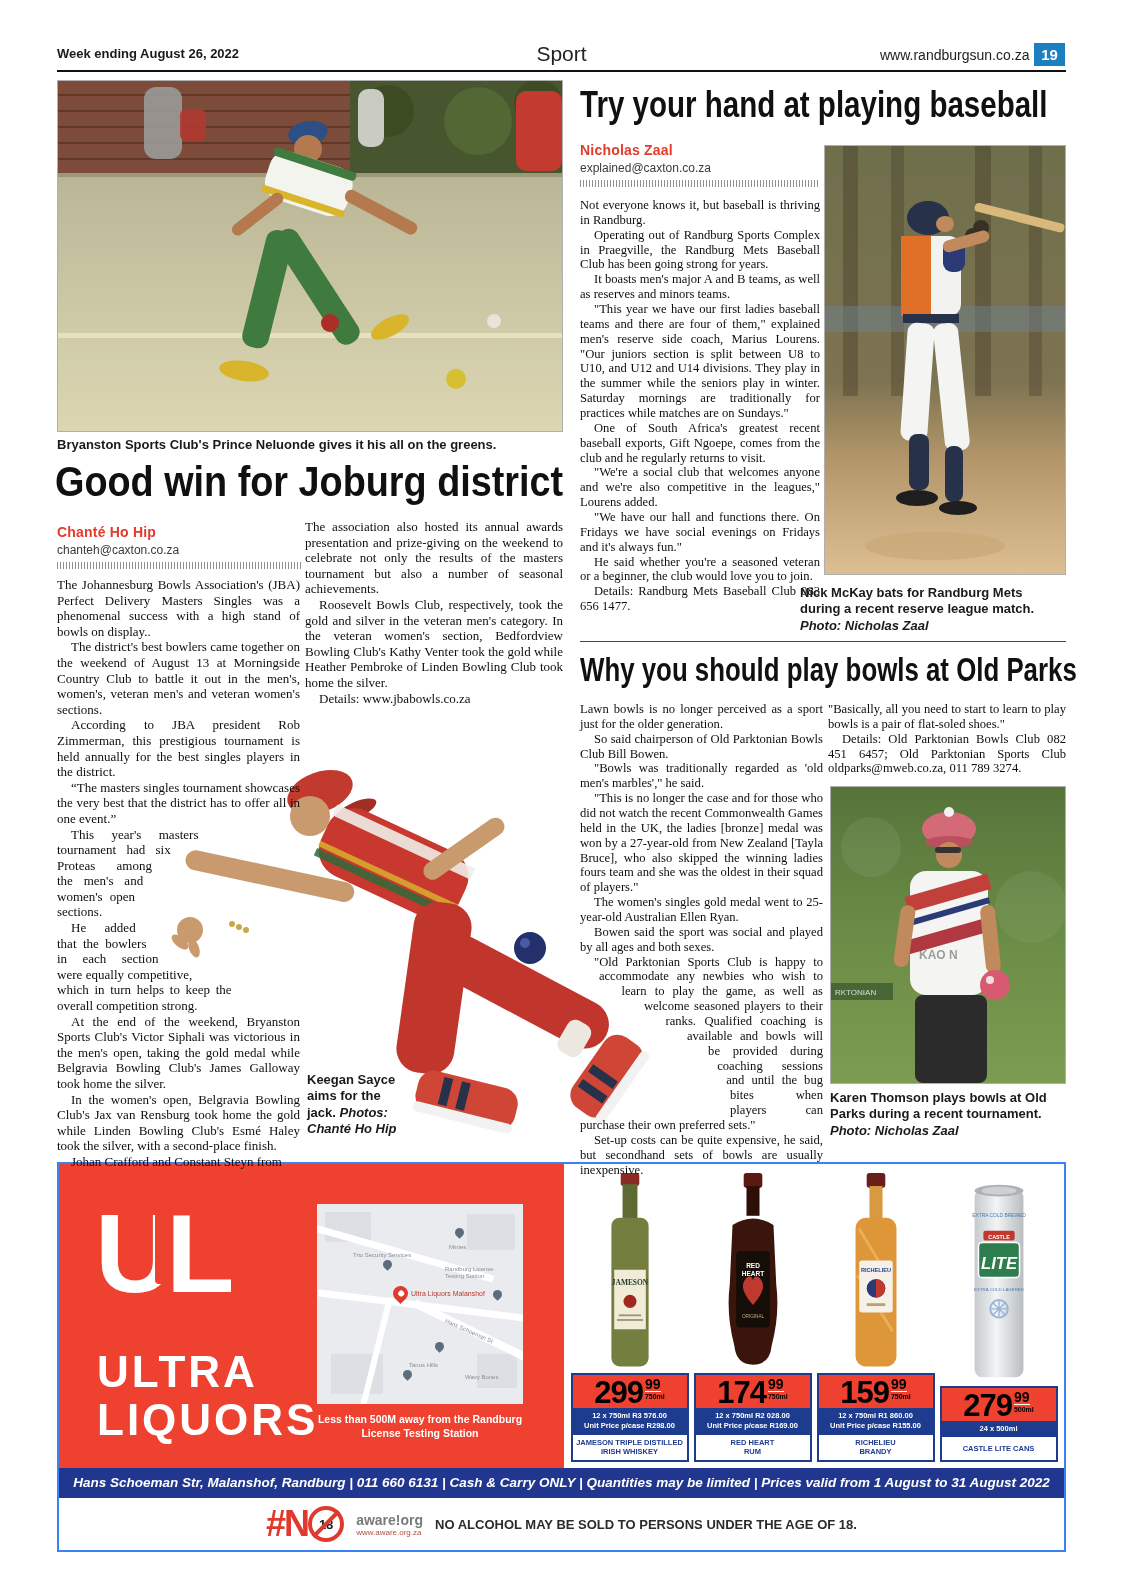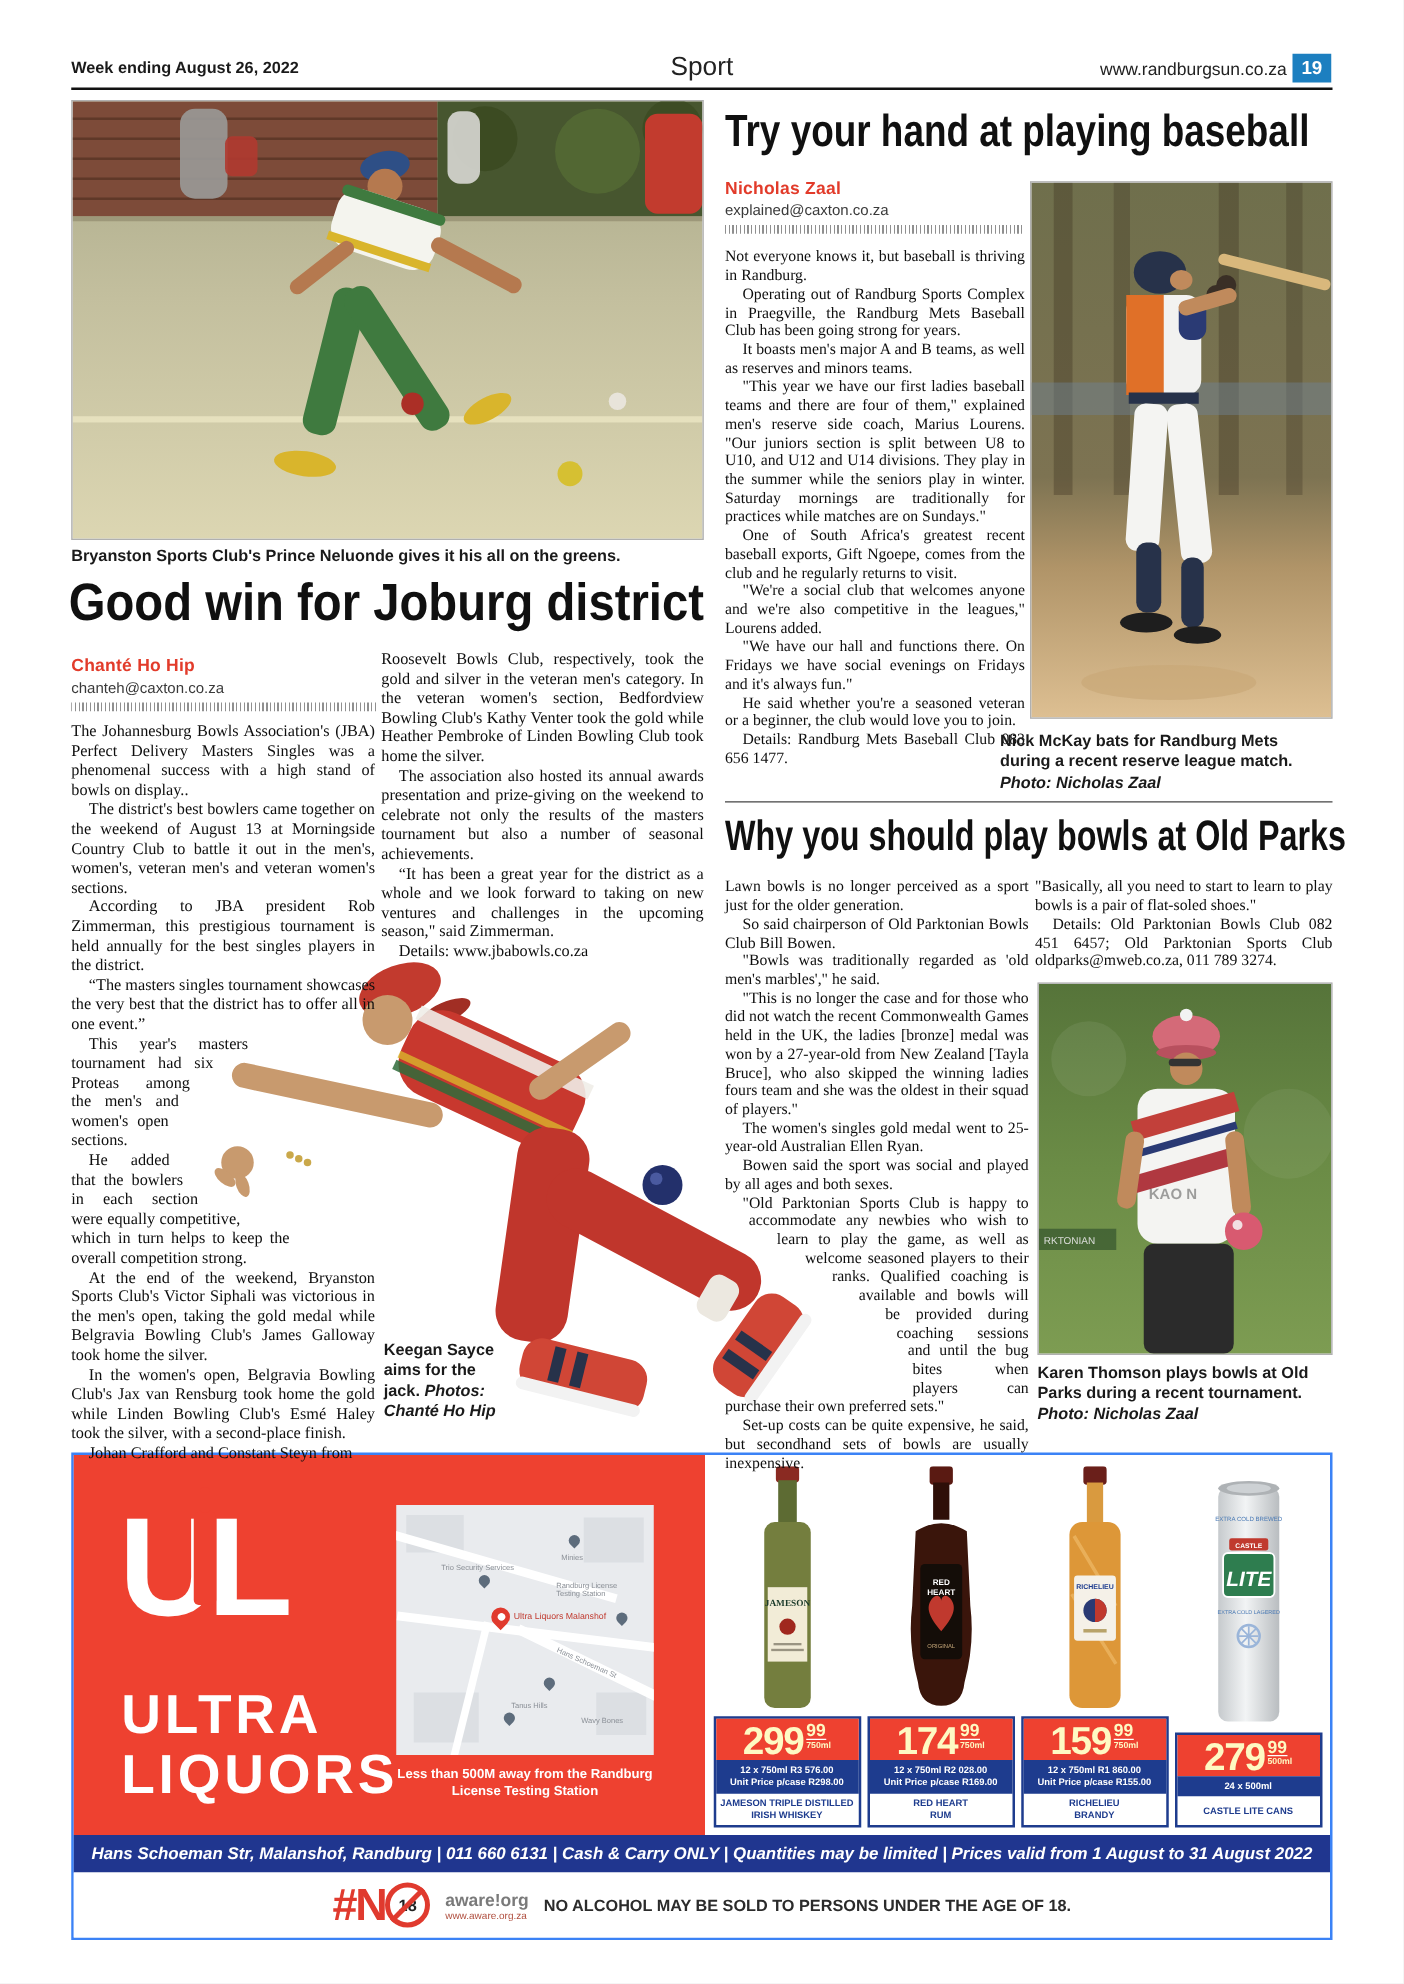--- a/index.html
+++ b/index.html
@@ -46,21 +46,21 @@
   .mpinlabel{position:absolute;font:400 7px "Liberation Sans",sans-serif;color:#c0392e;}
   .pin{position:absolute;width:15px;height:15px;background:#e03a2e;border-radius:50% 50% 50% 0;transform:rotate(-45deg);}
   .pin:after{content:"";position:absolute;left:4.5px;top:4.5px;width:6px;height:6px;background:#fff;border-radius:50%;}
   .gpin{position:absolute;width:9px;height:9px;background:#5d6c7c;border-radius:50% 50% 50% 0;transform:rotate(-45deg);}
   .map-cap{position:absolute;left:258px;top:248px;width:206px;text-align:center;
            font:700 10.5px/1.35 "Liberation Sans",sans-serif;color:#fff;}
   .products{position:absolute;left:505px;top:0;width:500px;height:304px;background:#fff;
             display:flex;justify-content:space-around;align-items:flex-end;padding:0 4px;box-sizing:border-box;}
   .prod{display:flex;flex-direction:column;align-items:center;justify-content:flex-end;height:100%;padding-bottom:6px;}
   .pcard{width:118px;border:2px solid #1e3c8e;background:#fff;box-sizing:border-box;}
-  .pc-red{background:#ee4130;color:#fef9c3;text-align:center;padding:2px 0 0;display:flex;justify-content:center;align-items:flex-start;}
+  .pc-red{background:#ee4130;color:#000000;text-align:center;padding:2px 0 0;display:flex;justify-content:center;align-items:flex-start;}
   .pc-big{font:800 31px/1 "Liberation Sans",sans-serif;letter-spacing:-1px;}
   .pc-sup{display:flex;flex-direction:column;align-items:flex-start;margin-left:2px;}
   .pc-cents{font:800 14px/1 "Liberation Sans",sans-serif;border-bottom:1px solid #fff;}
   .pc-size{font:700 7px/1.4 "Liberation Sans",sans-serif;}
   .pc-blue{background:#1e3c8e;color:#fff;text-align:center;font:700 7.5px/1.35 "Liberation Sans",sans-serif;padding:3px 1px;}
   .pc-name{color:#1e3c8e;text-align:center;font:700 7.5px/1.3 "Liberation Sans",sans-serif;padding:3px 2px;min-height:17px;
            display:flex;flex-direction:column;justify-content:center;}
   .addr{position:absolute;left:0;top:304px;width:100%;height:30px;background:#20368f;color:#fff;
         font:italic 700 13.5px/30px "Liberation Sans",sans-serif;text-align:center;}
   .legal{position:absolute;left:0;top:334px;width:100%;height:52px;background:#fff;
@@ -177,23 +177,22 @@
         <rect x="244" y="328" width="102" height="42" rx="16" fill="#d04636"></rect>
         <rect x="244" y="362" width="102" height="10" rx="5" fill="#f2f2f2"></rect>
         <rect x="268" y="332" width="9" height="28" fill="#27324a"></rect>
         <rect x="286" y="332" width="9" height="28" fill="#27324a"></rect>
       </g>
     </svg>
   </div>
 
   <div class="abs serifcol" style="left:305px;top:519px;width:258px;z-index:1;">
     <div>
+        <p>The association also hosted its annual awards presentation and prize-giving on the weekend to celebrate not only the results of the masters tournament but also a number of seasonal achievements.</p>
         <p>Roosevelt Bowls Club, respectively, took the gold and silver in the veteran men's category. In the veteran women's section, Bedfordview Bowling Club's Kathy Venter took the gold while Heather Pembroke of Linden Bowling Club took home the silver.</p>
-        <p>The association also hosted its annual awards presentation and prize-giving on the weekend to celebrate not only the results of the masters tournament but also a number of seasonal achievements.</p>
-        <p>“It has been a great year for the district as a whole and we look forward to taking on new ventures and challenges in the upcoming season," said Zimmerman.</p>
         <p>Details: www.jbabowls.co.za</p>
       </div>
   </div>
 
   <div class="abs serifcol" style="left:57px;top:577px;width:243px;z-index:1;">
     <div>
         <p>The Johannesburg Bowls Association's (JBA) Perfect Delivery Masters Singles was a phenomenal success with a high stand of bowls on display..</p>
         <p>The district's best bowlers came together on the weekend of August 13 at Morningside Country Club to battle it out in the men's, women's, veteran men's and veteran women's sections.</p>
         <p>According to JBA president Rob Zimmerman, this prestigious tournament is held annually for the best singles players in the district.</p>
         <p>“The masters singles tournament showcases the very best that the district has to offer all in one event.”</p>

